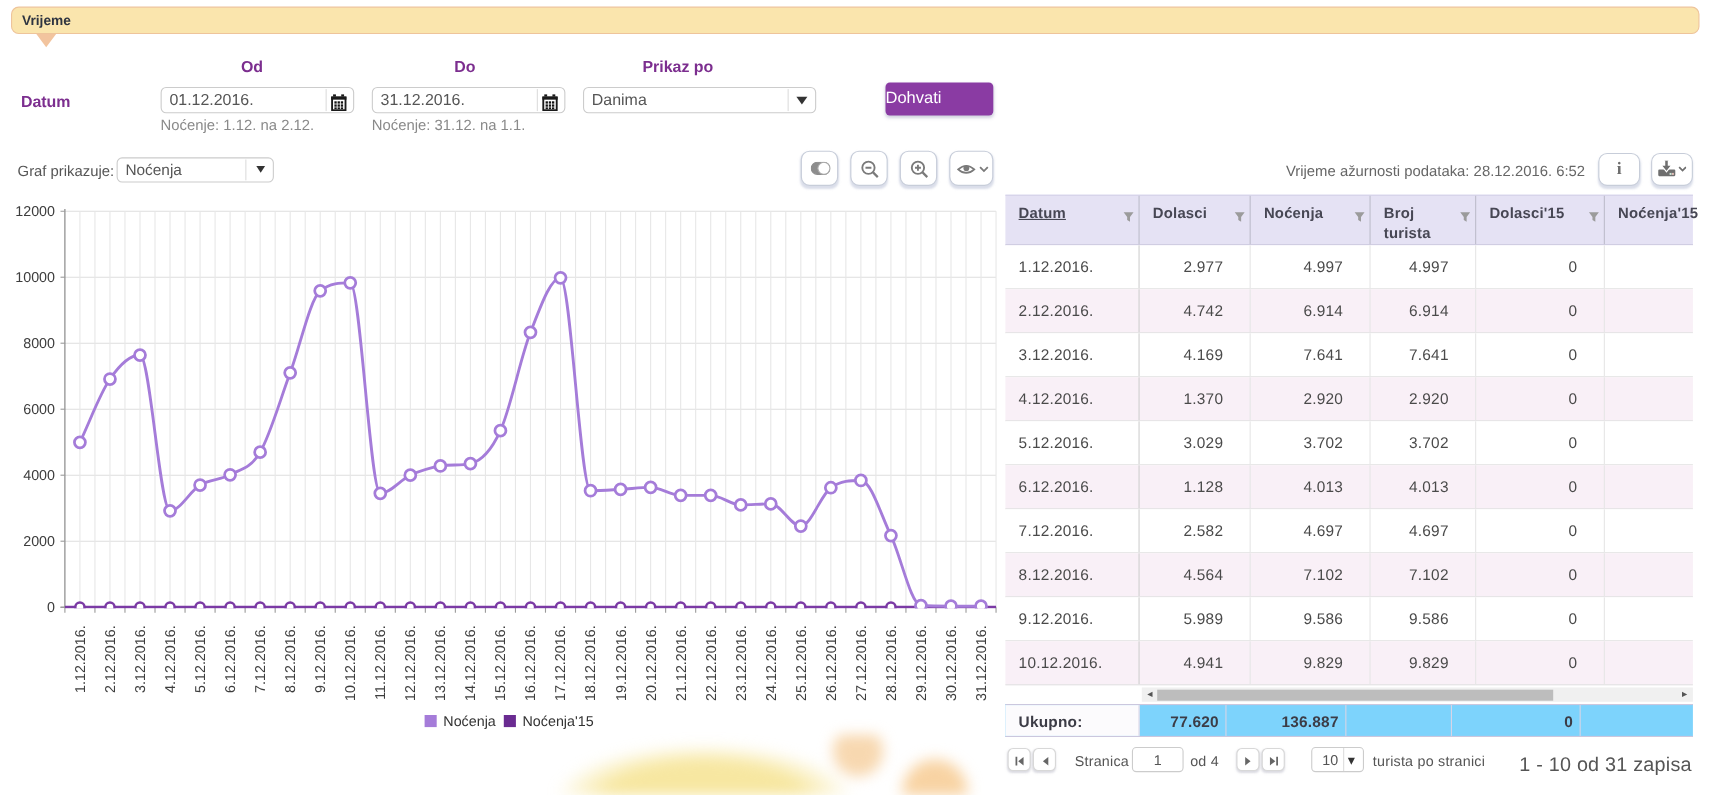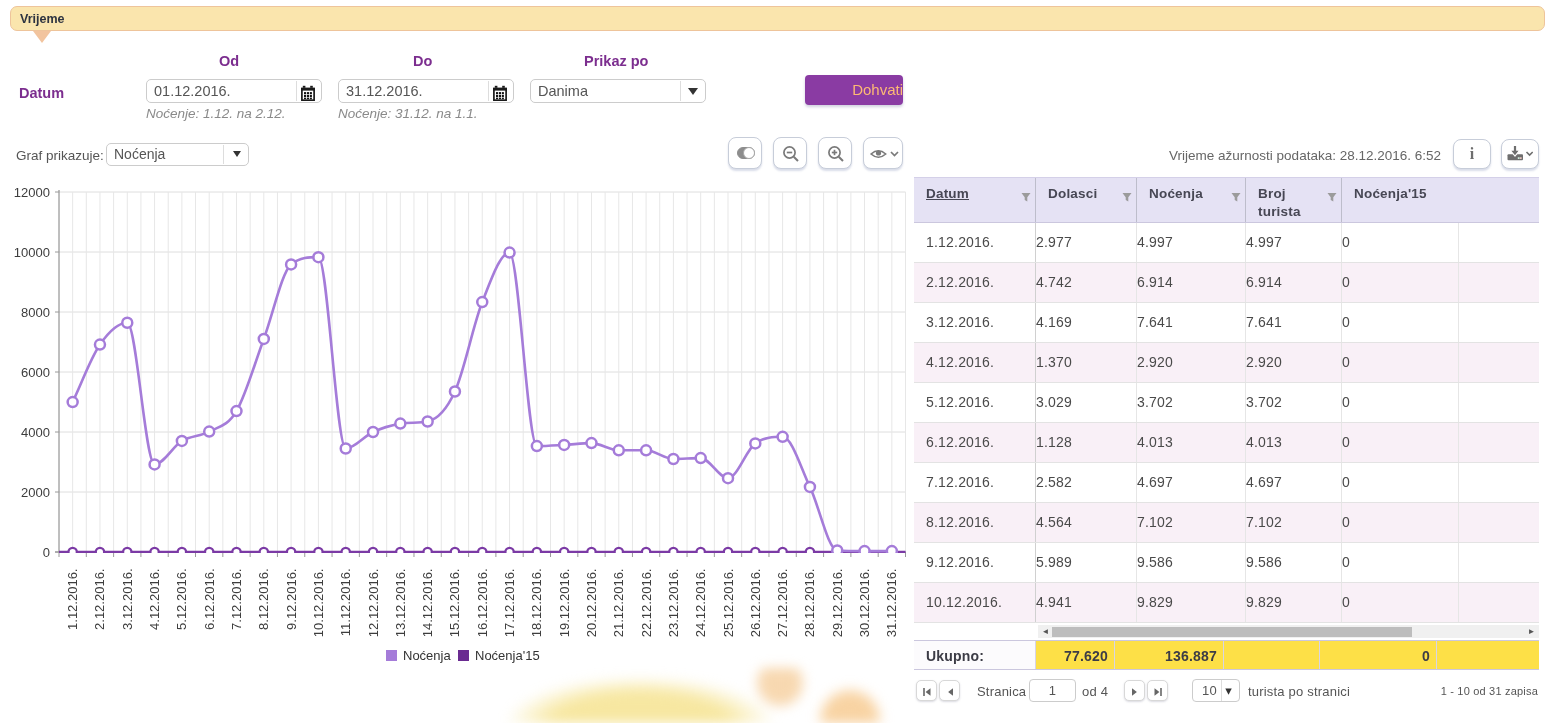--- a/index.html
+++ b/index.html
@@ -17,60 +17,60 @@
 #tab span { position:absolute; left:9px; top:5px; font-size:12.5px; font-weight:bold; color:#2e3440; }
 #tabtri { position:absolute; left:33px; top:31px; width:0; height:0; border-left:9px solid transparent; border-right:9px solid transparent; border-top:12px solid #f2c49e; }
 
 
 .plabel { position:absolute; font-weight:bold; color:#7c2e8f; font-size:14.5px; }
 .inp { position:absolute; height:24px; background:#fff; border:1px solid #ccc; border-radius:5px; font-size:14.5px; color:#555; }
 .inp .txt { position:absolute; left:7px; top:3px; }
 .calico { position:absolute; right:5px; top:4.5px; }
 .sep { position:absolute; right:24px; top:1px; bottom:1px; width:1px; background:#ddd; }
 .darr { position:absolute; right:7px; top:8px; width:0; height:0; border-left:5px solid transparent; border-right:5px solid transparent; border-top:7px solid #333; }
-.note { position:absolute; color:#8a8a8a; font-size:13.5px;font-style:italic; }
-#dohvati { position:absolute; left:805px; top:75px; width:98px; height:30px; background:#8a3ba3; border-radius:4px; color:#fdba74; font-size:15px; text-align:right; line-height:30px; box-shadow:0 2px 3px rgba(120,120,160,.35); }
+.note { position:absolute; color:#8a8a8a; font-size:13.5px; }
+#dohvati { position:absolute; left:805px; top:75px; width:98px; height:30px; background:#8a3ba3; border-radius:4px; color:#ffffff; font-size:15px; text-align:left; line-height:30px; box-shadow:0 2px 3px rgba(120,120,160,.35); }
 
 
 #grafl { position:absolute; left:16px; top:148px; font-size:13.5px; color:#555; }
 .cbtn { position:absolute; top:137px; height:32px; background:#fff; border:1px solid #c7cdd9; border-radius:8px; box-shadow:0 2px 2px rgba(160,170,200,.4); }
 #vrijeme { position:absolute; top:148px; right:115px; font-size:13.5px; color:#666; }
 
 
 #grid { position:absolute; left:914px; top:177px; width:625px; font-size:14px; letter-spacing:.2px; color:#4a4a4a; }
 .ghead { display:flex; height:46px; background:#e5e2f4; border-top:1px solid #d4d0e8; border-bottom:1px solid #cbc7de; }
 .hc { flex:none; position:relative; border-right:1px solid #bdbdcb; padding:7px 0 0 12px; font-weight:bold; color:#474754; line-height:1.25; }
 .hc:last-child { border-right:none; }
 .ht { font-size:13.5px; }
 .hu { text-decoration:underline; }
 .fn { position:absolute; right:3px; top:13px; }
 .grow { display:flex; height:40px; background:#fff; border-bottom:1px solid #e3e3e3; }
 .grow.alt { background:#f9f0f7; }
 .gc { flex:none; border-right:1px solid #e6e6e6; padding-top:11px; }
 .gc:first-child { border-right:1px solid #d0d0d0; }
 .gc:last-child { border-right:none; }
 .dl { padding-left:12px; }
-.num { text-align:left; padding-right:6px; }
+.num { text-align:right; padding-right:24px; }
 .sbwrap { height:17px; position:relative; }
 .sbar { position:absolute; left:124px; right:0; top:2px; height:13px; background:#f0f0f0; }
 .sarr { position:absolute; top:0; width:13px; height:13px; color:#555; font-size:8px; line-height:13px; text-align:center; }
 .sthumb { position:absolute; left:14px; top:1.5px; width:360px; height:10px; background:#bdbdbd; }
-.gfoot { display:flex; height:30px; background:#fde047; border-top:1px solid #cbc7de; border-bottom:1px solid #cbc7de; font-weight:bold; color:#3c3c46; }
+.gfoot { display:flex; height:30px; background:#7dd3fc; border-top:1px solid #cbc7de; border-bottom:1px solid #cbc7de; font-weight:bold; color:#3c3c46; }
 .fc { flex:none; border-right:1px solid #d7d4e6; padding-top:7px; }
 .fc:last-child { border-right:none; }
 .fc.first { background:#fcfbfd; padding-left:12px; }
 .fc.num { text-align:right; padding-right:6px; }
 .pager { position:relative; height:44px; color:#555; font-size:13px; }
 .pbtn { position:absolute; top:10px; width:21px; height:21px; background:#fff; border:1px solid #d8d8d8; border-radius:5px; text-align:center; line-height:19px; box-shadow:0 1px 2px rgba(150,150,170,.35); }
 .pbtn svg { vertical-align:middle; }
 .ptxt { position:absolute; top:14px; }
 .pinput { position:absolute; top:9px; width:47px; height:23px; border:1px solid #ccc; border-radius:4px; text-align:center; line-height:21px; color:#555; background:#fff; }
 .psel { position:absolute; top:9px; width:48px; height:23px; border:1px solid #ccc; border-radius:4px; line-height:21px; padding-left:9px; background:#fff; }
 .pselArrow { position:absolute; right:4px; top:0; border-left:1px solid #ddd; padding:0 3px; color:#333; }
-.pinfo { position:absolute; right:1px; top:15px; font-size:11px; }
+.pinfo { position:absolute; right:1px; top:15px; font-size:18px; }
 </style></head>
 <body>
 <div id="deco"></div>
 <svg width="910" height="495" style="position:absolute;left:0;top:185px">
 <defs>
       <clipPath id="pc">
         <rect x="53.0" y="6.0" width="858.5" height="362.0"></rect>
       </clipPath>
     </defs>
 <line x1="59.0" y1="307.0" x2="905.5" y2="307.0" stroke="#dedede" stroke-width="1"></line>
@@ -336,21 +336,21 @@
         <rect x="9.8" y="7.1" width="2.1" height="2.1"></rect>
         <rect x="4" y="9.9" width="2.1" height="2.1"></rect>
         <rect x="6.9" y="9.9" width="2.1" height="2.1"></rect>
         <rect x="9.8" y="9.9" width="2.1" height="2.1"></rect>
         <rect x="4" y="12.6" width="2.1" height="1.6"></rect>
         <rect x="6.9" y="12.6" width="2.1" height="1.6"></rect>
         <rect x="9.8" y="12.6" width="2.1" height="1.6"></rect>
       </g>
     </svg>
   </div>
-<div class="inp" style="left:530px;top:79px;width:176px">
+<div class="inp" style="left:530px;top:79px;width:212px">
     <span class="txt">Danima</span>
     <span class="sep"></span>
     <span class="darr"></span>
   </div>
 <div id="dohvati">Dohvati</div>
 <div class="note" style="left:146px;top:106px">Noćenje: 1.12. na 2.12.</div>
 <div class="note" style="left:338px;top:106px">Noćenje: 31.12. na 1.1.</div>
 
 <div id="grafl">Graf prikazuje:</div>
 <div class="inp" style="left:106px;top:143px;width:143px;height:23px;font-size:14px">
@@ -407,20 +407,23 @@
 <div class="hc" style="width:122px"><span class="ht hu">Datum</span><svg class="fn" width="12" height="12" viewBox="0 0 12 12">
           <path d="M1.5 2 H10.5 L7.3 6.2 V10.5 L4.7 9 V6.2 Z" fill="#9b9b9b"></path>
         </svg></div>
 <div class="hc" style="width:101px"><span class="ht">Dolasci</span><svg class="fn" width="12" height="12" viewBox="0 0 12 12">
           <path d="M1.5 2 H10.5 L7.3 6.2 V10.5 L4.7 9 V6.2 Z" fill="#9b9b9b"></path>
         </svg></div>
 <div class="hc" style="width:109px"><span class="ht">Noćenja</span><svg class="fn" width="12" height="12" viewBox="0 0 12 12">
           <path d="M1.5 2 H10.5 L7.3 6.2 V10.5 L4.7 9 V6.2 Z" fill="#9b9b9b"></path>
         </svg></div>
 <div class="hc" style="width:96px"><span class="ht">Broj<br>turista</span><svg class="fn" width="12" height="12" viewBox="0 0 12 12">
+          <path d="M1.5 2 H10.5 L7.3 6.2 V10.5 L4.7 9 V6.2 Z" fill="#9b9b9b"></path>
+        </svg></div>
+<div class="hc" style="width:117px"><span class="ht">Dolasci'15</span><svg class="fn" width="12" height="12" viewBox="0 0 12 12">
           <path d="M1.5 2 H10.5 L7.3 6.2 V10.5 L4.7 9 V6.2 Z" fill="#9b9b9b"></path>
         </svg></div>
 <div class="hc" style="width:112px"><span class="ht">Noćenja'15</span></div>
 </div>
 <div class="grow">
 <div class="gc dl" style="width:122px">1.12.2016.</div>
 <div class="gc num" style="width:101px">2.977</div>
 <div class="gc num" style="width:109px">4.997</div>
 <div class="gc num" style="width:96px">4.997</div>
 <div class="gc num" style="width:117px">0</div>

